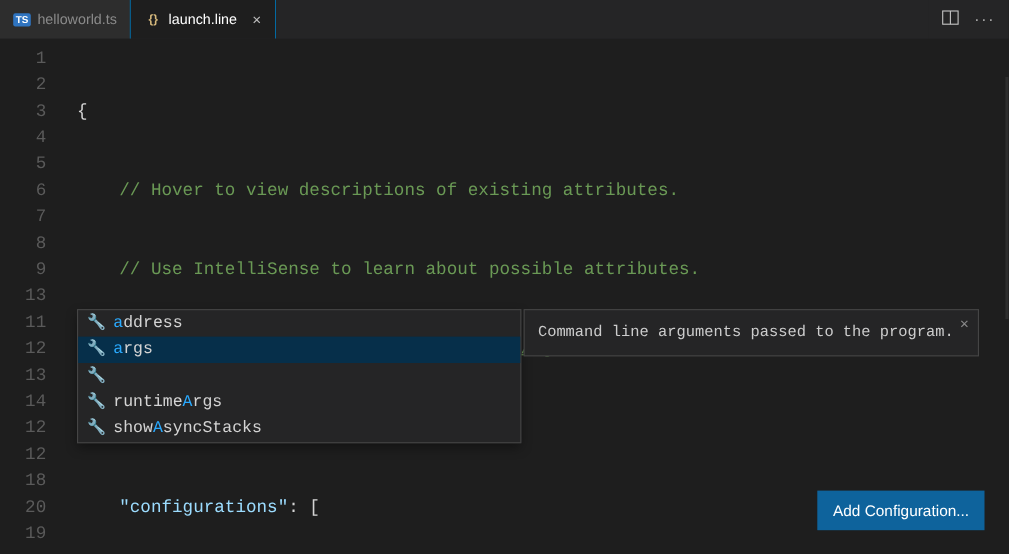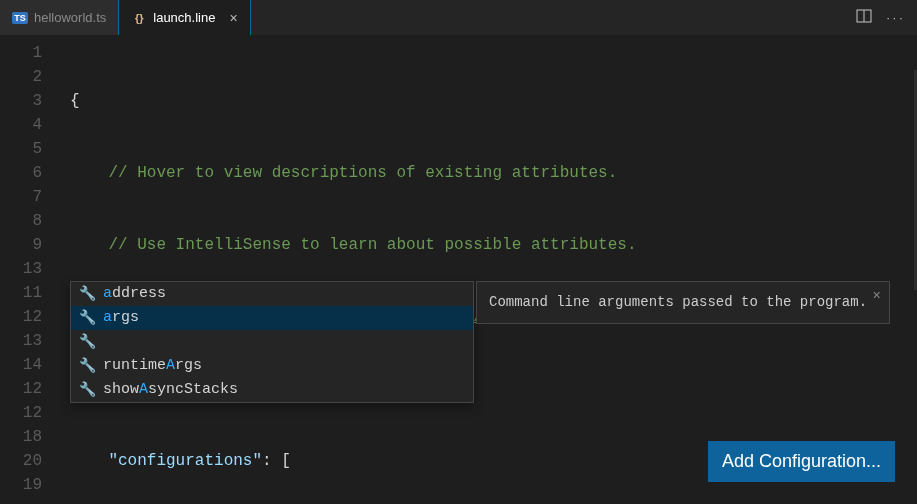--- a/index.html
+++ b/index.html
@@ -103,21 +103,21 @@
   }
   .doc-flyout .x { position:absolute; top:4px; right:8px; color:#888; cursor:pointer; font-size:14px;}
   .add-config-btn {
     position:absolute;
     right: 22px;
     bottom: 22px;
     background:#0e639c;
     color:#fff;
     border:none;
     padding:10px 14px;
-    font-size:18px;
+    font-size:14px;
     cursor:pointer;
   }
   .scroll-indicator {
     position:absolute; right:0; top:35px; width:3px; height:220px; background:#4d4d4d55;
   }
 </style>
 </head>
 <body>
 
 <div class="tabbar">

